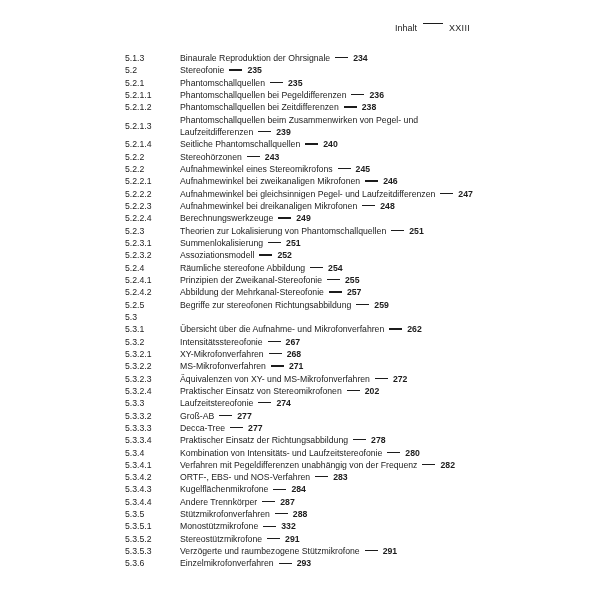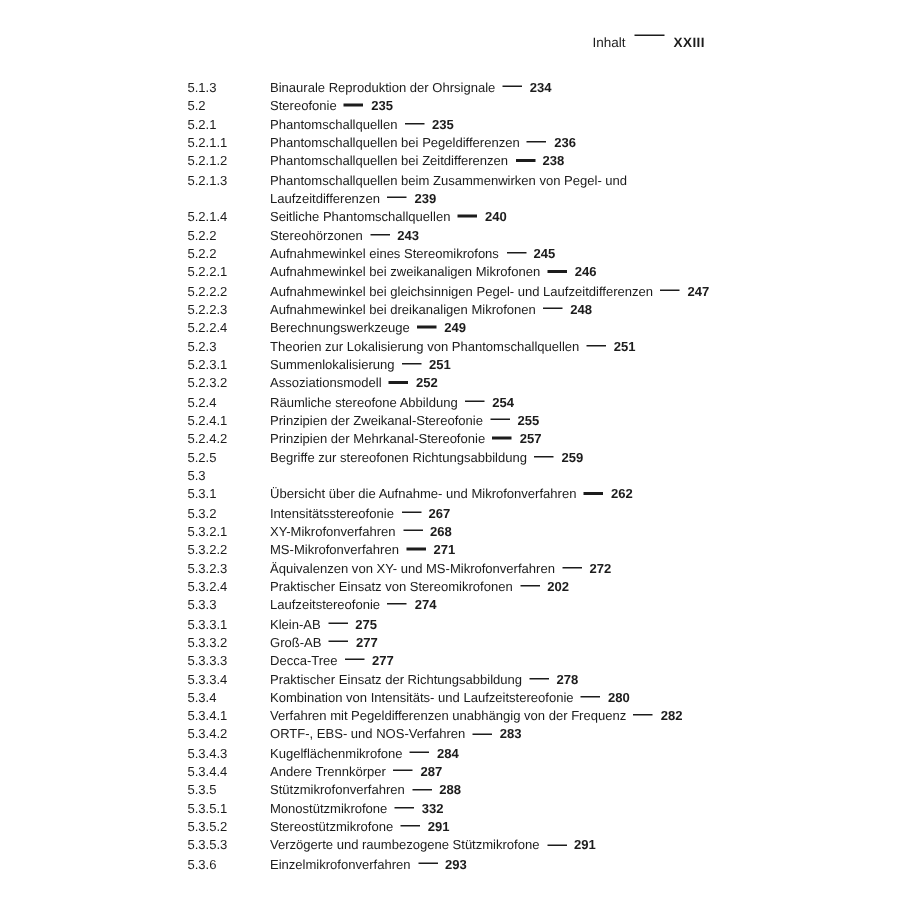--- a/index.html
+++ b/index.html
@@ -28,32 +28,32 @@
     line-height: 11px;
   }
   .header .hd-title { font-weight: normal; }
   .header .hd-dash {
     display: inline-block;
     width: 20px;
     height: 1.2px;
     background: #1c1c1c;
     margin: 0 6px;
   }
-  .header .hd-page { font-weight: bold; letter-spacing: 0.3px; }
+  .header .hd-page { font-weight: normal; letter-spacing: 0.3px; }
 
   .toc {
     position: absolute;
     top: 52px;
     left: 125px;
     right: 20px;
     font-size: 8.7px;
   }
   .row {
     display: flex;
-    align-items: flex-start;
+    align-items: center;
     line-height: 12.33px;
   }
   .num {
     flex: 0 0 55px;
     white-space: nowrap;
   }
   .titles {
     flex: 1 1 auto;
     min-width: 0;
   }
@@ -190,21 +190,21 @@
       </div>
       <div class="row">
         <span class="num">5.2.4.1</span>
         <span class="titles">
           <span class="line"><span class="title">Prinzipien der Zweikanal-Stereofonie</span><span class="dash"></span><span class="pg">255</span></span>
         </span>
       </div>
       <div class="row">
         <span class="num">5.2.4.2</span>
         <span class="titles">
-          <span class="line"><span class="title">Prinzipien der Mehrkanal-Stereofonie</span><span class="dash"></span><span class="pg">257</span></span>
+          <span class="line"><span class="title">Abbildung der Mehrkanal-Stereofonie</span><span class="dash"></span><span class="pg">257</span></span>
         </span>
       </div>
       <div class="row">
         <span class="num">5.2.5</span>
         <span class="titles">
           <span class="line"><span class="title">Begriffe zur stereofonen Richtungsabbildung</span><span class="dash"></span><span class="pg">259</span></span>
         </span>
       </div>
       <div class="row">
         <span class="num">5.3</span>
@@ -242,26 +242,20 @@
       <div class="row">
         <span class="num">5.3.2.4</span>
         <span class="titles">
           <span class="line"><span class="title">Praktischer Einsatz von Stereomikrofonen</span><span class="dash"></span><span class="pg">202</span></span>
         </span>
       </div>
       <div class="row">
         <span class="num">5.3.3</span>
         <span class="titles">
           <span class="line"><span class="title">Laufzeitstereofonie</span><span class="dash"></span><span class="pg">274</span></span>
-        </span>
-      </div>
-      <div class="row">
-        <span class="num">5.3.3.1</span>
-        <span class="titles">
-          <span class="line"><span class="title">Klein-AB</span><span class="dash"></span><span class="pg">275</span></span>
         </span>
       </div>
       <div class="row">
         <span class="num">5.3.3.2</span>
         <span class="titles">
           <span class="line"><span class="title">Groß-AB</span><span class="dash"></span><span class="pg">277</span></span>
         </span>
       </div>
       <div class="row">
         <span class="num">5.3.3.3</span>

